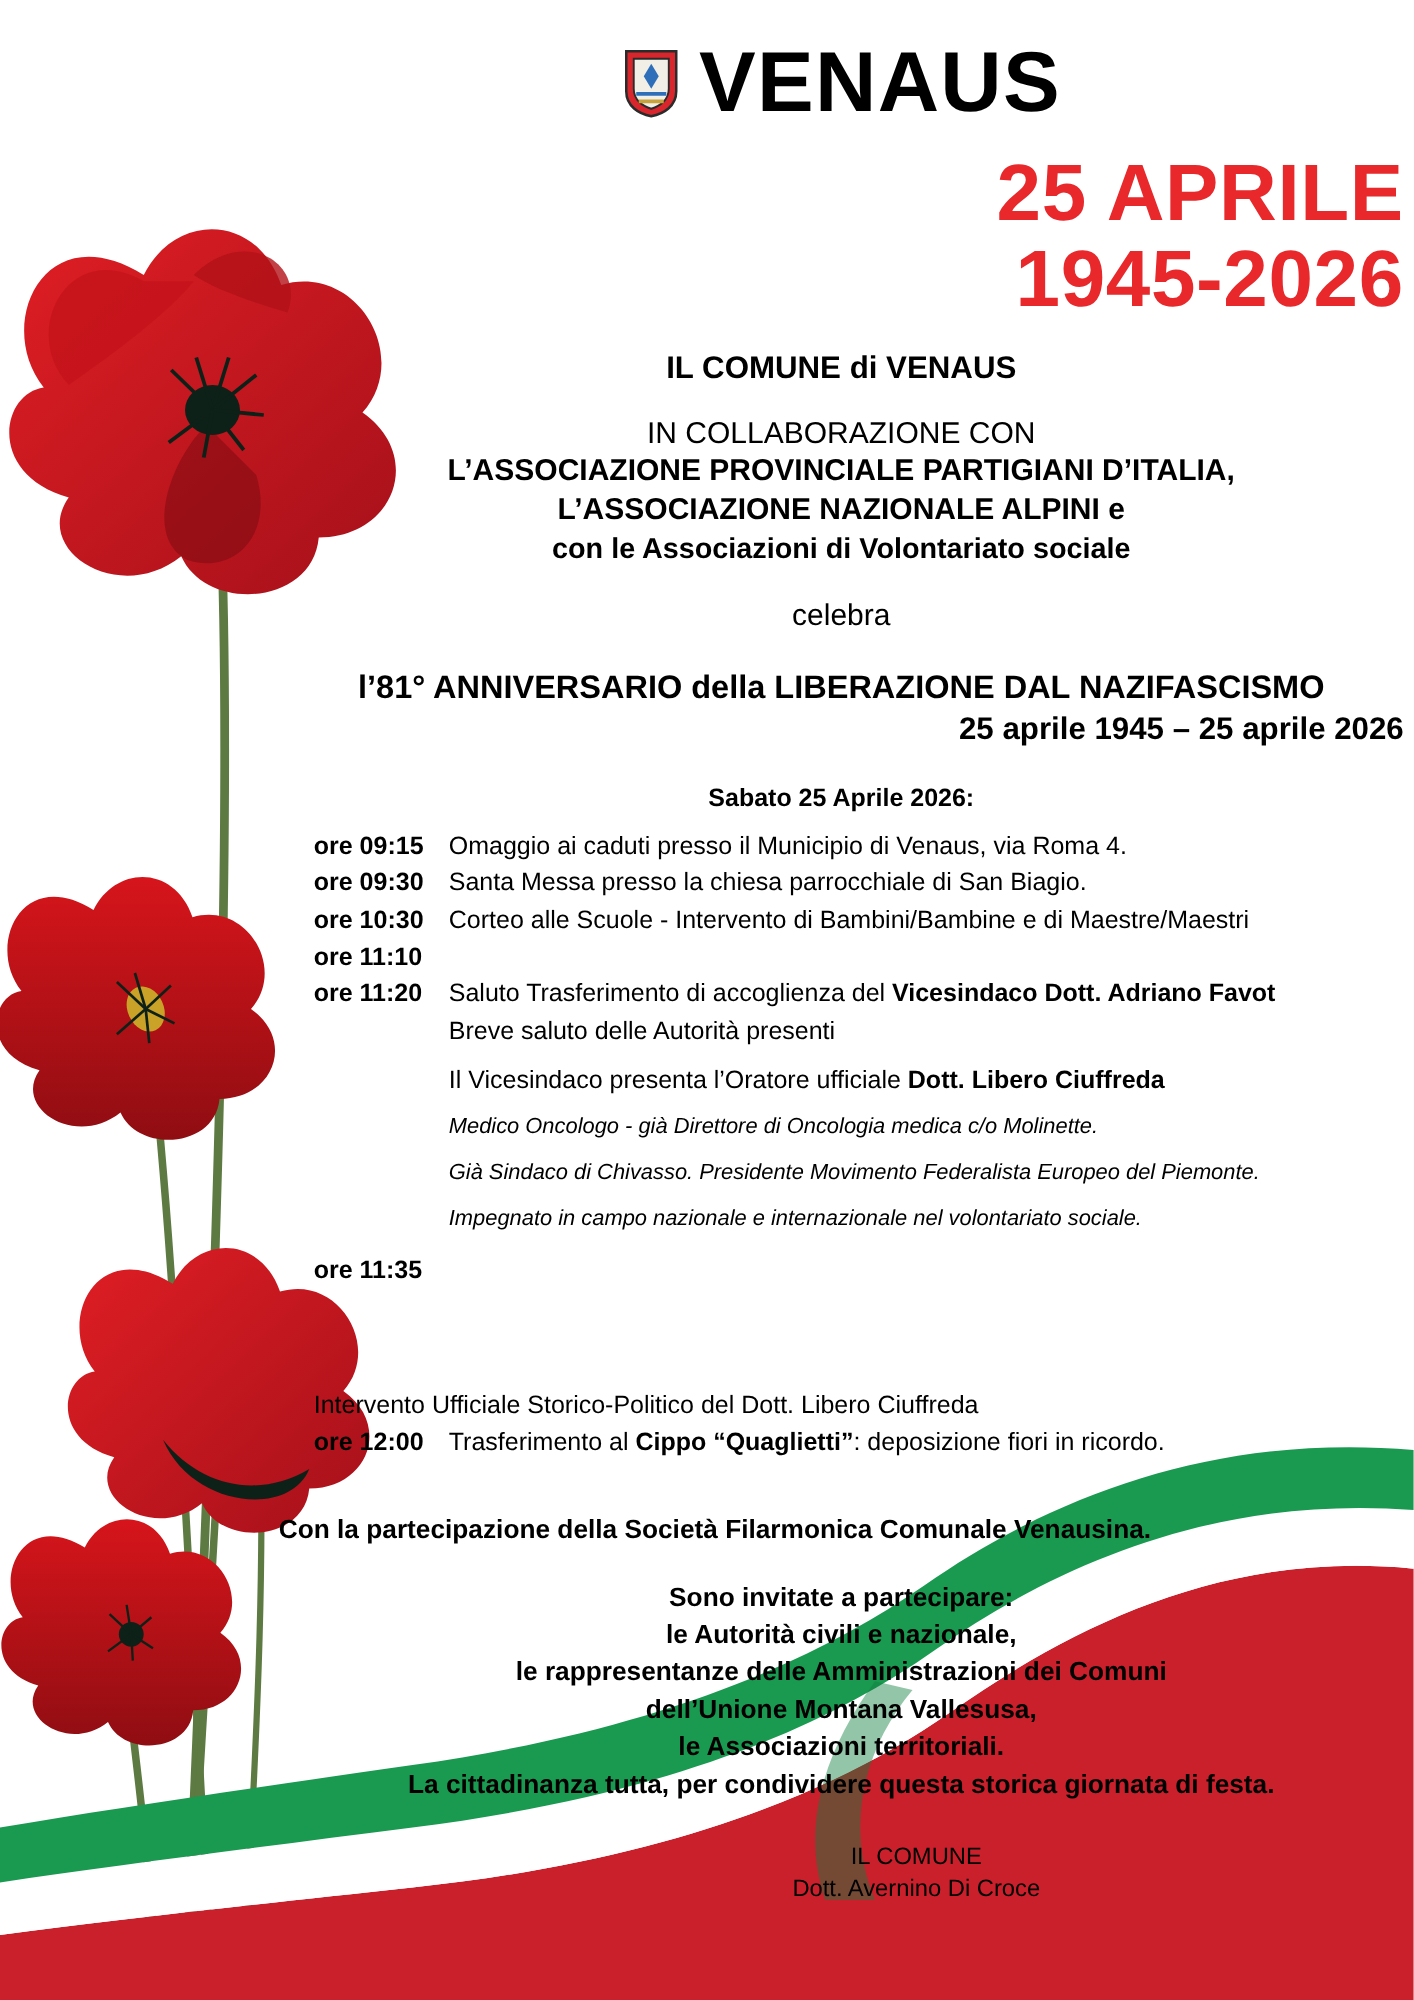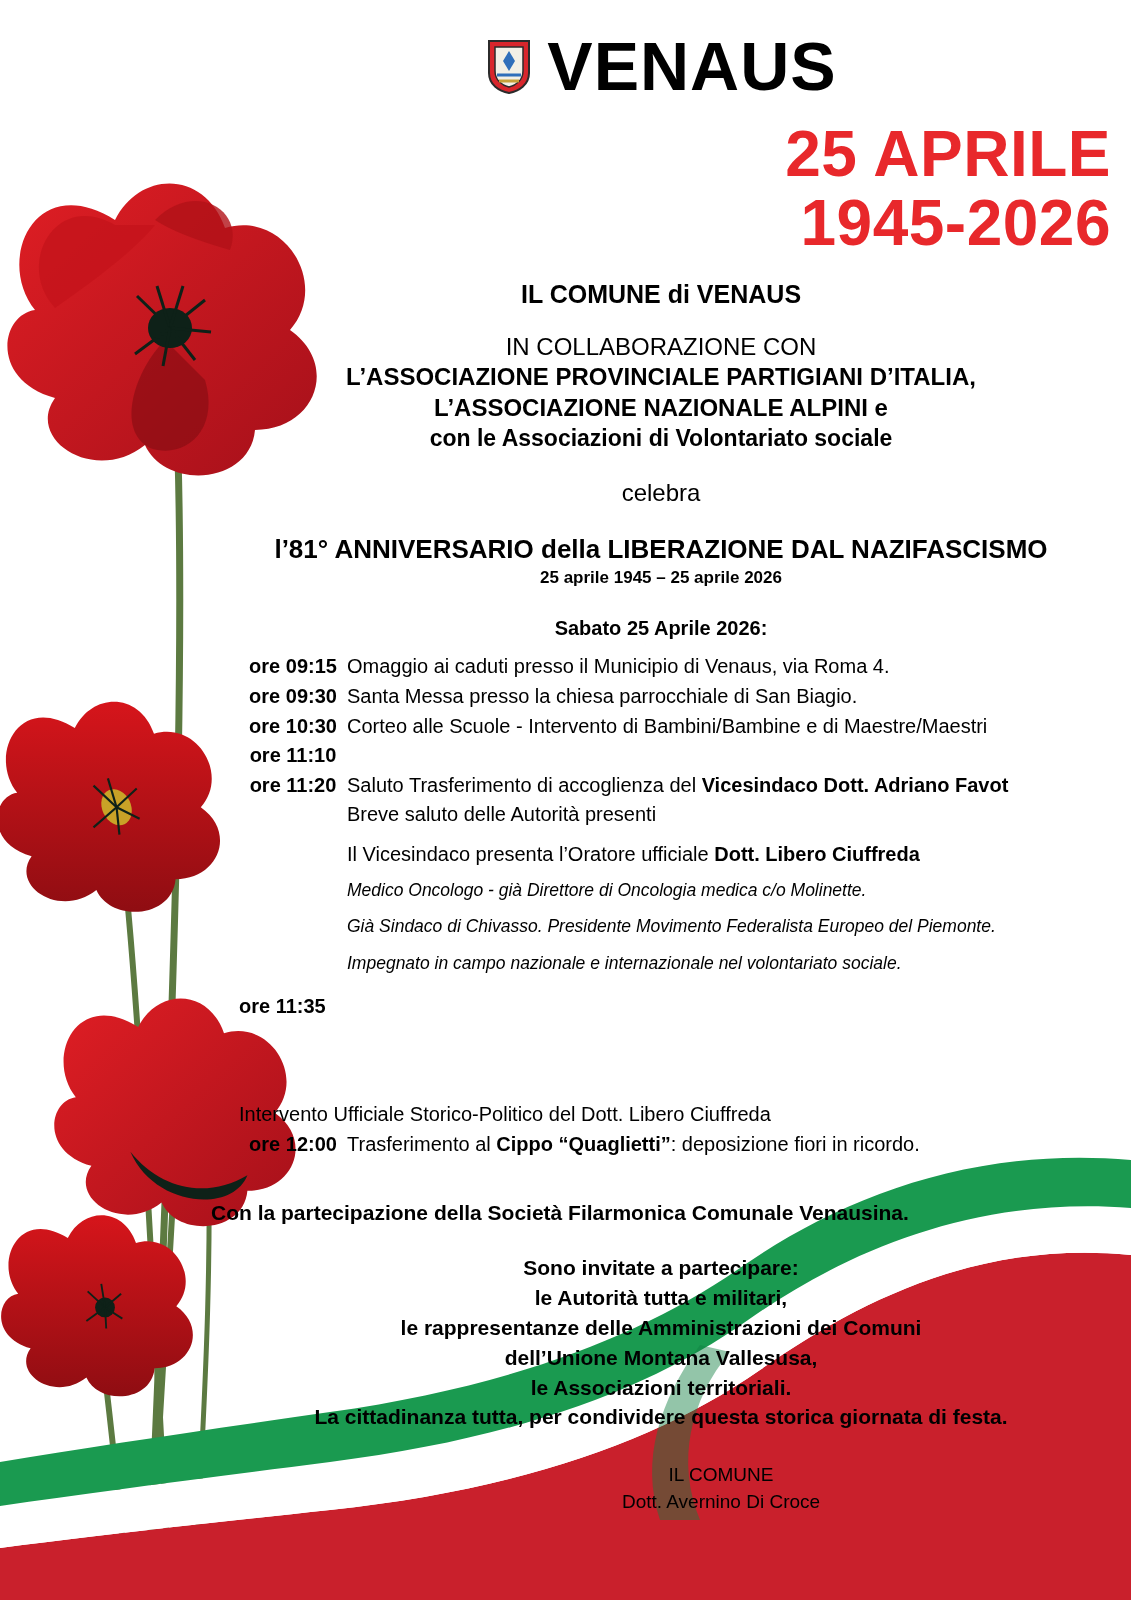--- a/index.html
+++ b/index.html
@@ -22,21 +22,21 @@
     left: 0;
     top: 0;
     width: 1131px;
     height: 1600px;
     pointer-events: none;
   }
 
   
   .content {
     position: absolute;
-    left: 211px;
+    left: 223px;
     top: 0;
     width: 900px;
     height: 1592px;
   }
 
   .title-row {
     display: flex;
     align-items: center;
     justify-content: center;
     gap: 14px;
@@ -94,21 +94,22 @@
   }
 
   .anniv {
     text-align: center;
     font-size: 26px;
     font-weight: bold;
     margin-top: 26px;
     line-height: 1.3;
   }
   .anniv .sub {
-    font-size: 17px;
+    font-size: 25px;
+    text-align: right;
   }
 
   .program-date {
     text-align: center;
     font-size: 20px;
     font-weight: bold;
     margin-top: 28px;
   }
 
   .schedule {
@@ -117,21 +118,21 @@
   }
   .sched-row {
     display: flex;
     align-items: baseline;
     font-size: 20px;
     line-height: 1.48;
   }
   .sched-time {
     flex: 0 0 108px;
     font-weight: bold;
-    text-align: center;
+    text-align: left;
   }
   .sched-desc {
     flex: 1 1 auto;
   }
   .sched-extra {
     margin-left: 108px;
     font-size: 20px;
     line-height: 1.48;
   }
   .sched-note {
@@ -326,21 +327,21 @@
       <div class="sched-time">ore 12:00</div>
       <div class="sched-desc"><span>Trasferimento al </span><span class="b">Cippo “Quaglietti”</span><span>: deposizione fiori in ricordo.</span></div>
     </div>
 
   </div>
 
   <div class="filarmonica">Con la partecipazione della Società Filarmonica Comunale Venausina.</div>
 
   <div class="invite">
     <div>Sono invitate a partecipare:</div>
-    <div>le Autorità tutta e militari,</div>
+    <div>le Autorità civili e nazionale,</div>
     <div>le rappresentanze delle Amministrazioni dei Comuni</div>
     <div>dell’Unione Montana Vallesusa,</div>
     <div>le Associazioni territoriali.</div>
     <div>La cittadinanza tutta, per condividere questa storica giornata di festa.</div>
   </div>
 
   <div class="signature">
     <div>IL COMUNE</div>
     <div>Dott. Avernino Di Croce</div>
   </div>

